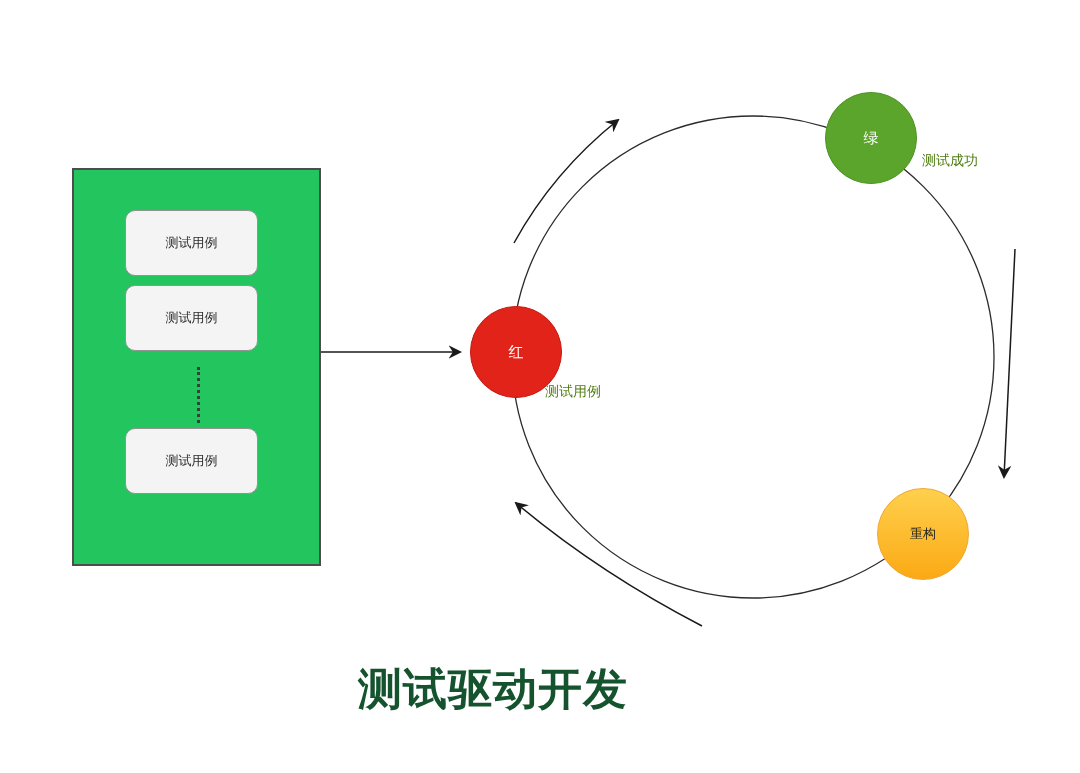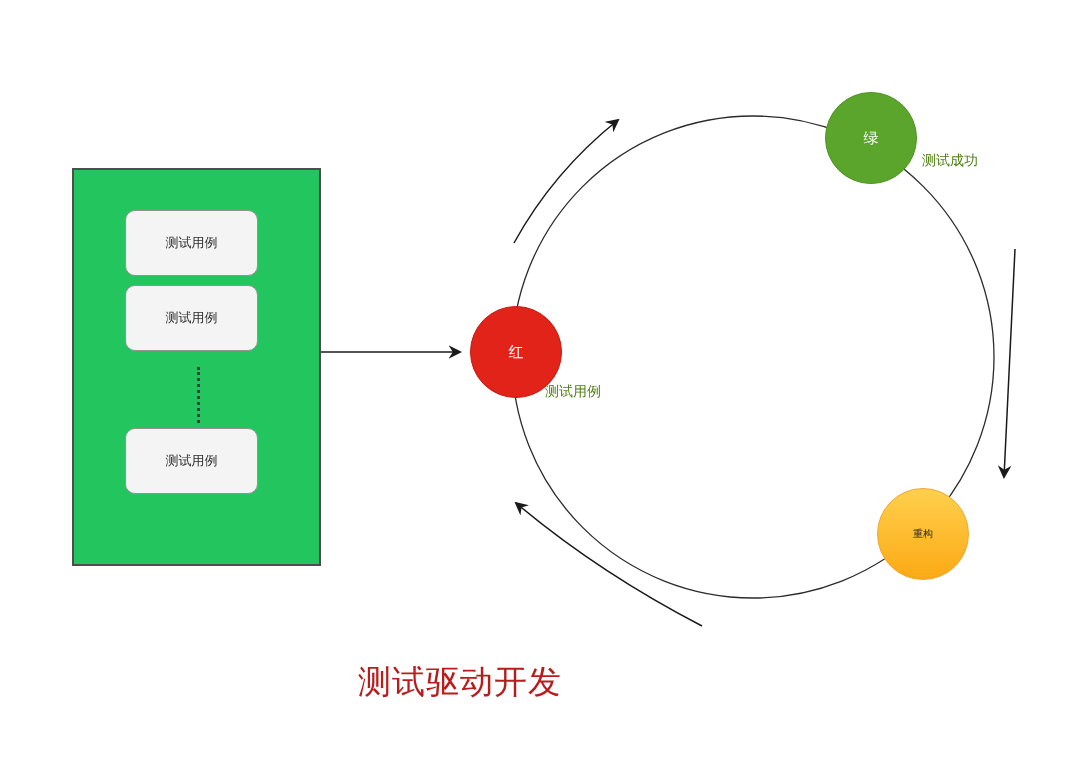--- a/index.html
+++ b/index.html
@@ -51,35 +51,35 @@
     display: flex; align-items: center; justify-content: center;
   }
   .node-label { font-size: 15px; }
   .node.red   { left: 470px; top: 306px; background: #e2231a; border: 1px solid #c51b13; }
   .node.green { left: 825px; top: 92px;  background: #5ba52c; border: 1px solid #4c9422; }
   .node.refactor {
     left: 877px; top: 488px;
     background: linear-gradient(180deg, #ffd04d 0%, #fba914 100%);
     border: 1px solid #efa836;
   }
-  .node.refactor .node-label { font-size: 10px; }
+  .node.refactor .node-label { font-size: 13px; }
   
   .caption {
     position: absolute;
     font-size: 14px; color: #4d7c0f;
     white-space: nowrap;
   }
   .caption.failed  { left: 545px; top: 383px; }
   .caption.success { left: 922px; top: 152px; }
   .caption.refactor-caption { left: 781px; top: 590px; }
   
   .diagram-title {
     position: absolute;
     left: 358px; top: 660px;
-    font-size: 33px; font-weight: normal; color: #b91c1c;
+    font-size: 44px; font-weight: bold; color: #14532d;
     letter-spacing: 1px; white-space: nowrap;
   }
 </style>
 </head>
 <body>
 
 <div class="canvas">
 
   <svg class="lines-layer" viewBox="0 0 1080 773">
     <defs>

